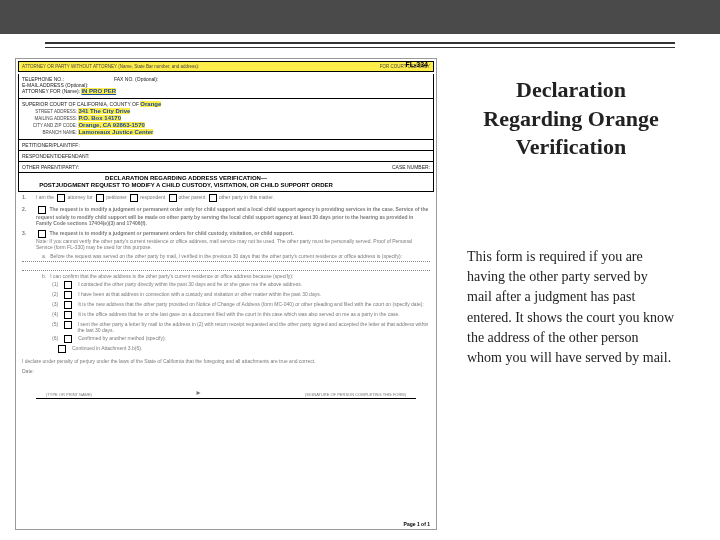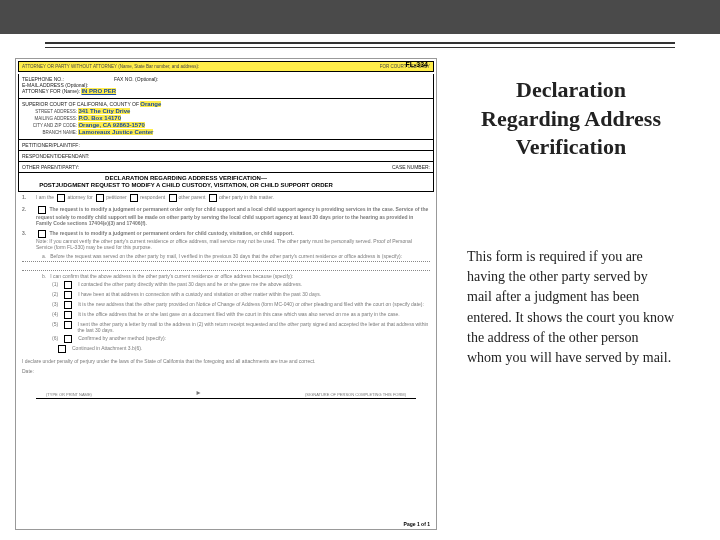--- a/index.html
+++ b/index.html
@@ -160,18 +160,18 @@
       <div class="sig-line blurry">
         <span>(TYPE OR PRINT NAME)</span>
         <span style="font-size:8px">▸</span>
         <span>(SIGNATURE OF PERSON COMPLETING THIS FORM)</span>
       </div>
 
       <div class="ftr">Page 1 of 1</div>
     </div>
 
     <div class="right-panel">
-      <div class="title">Declaration Regarding Address Verification</div>
-      <div class="desc">This form is required if you are having the other party served by mail after a judgment has been entered. It shows the court you know the address of the other person whom you will have served by mail.</div>
+      <div class="title">Declaration Regarding Orange Verification</div>
+      <div class="desc">This form is required if you are having the other party served by mail after a judgment has past entered. It shows the court you know the address of the other person whom you will have served by mail.</div>
     </div>
 
   </div>
 </div>
 
 </body></html>

